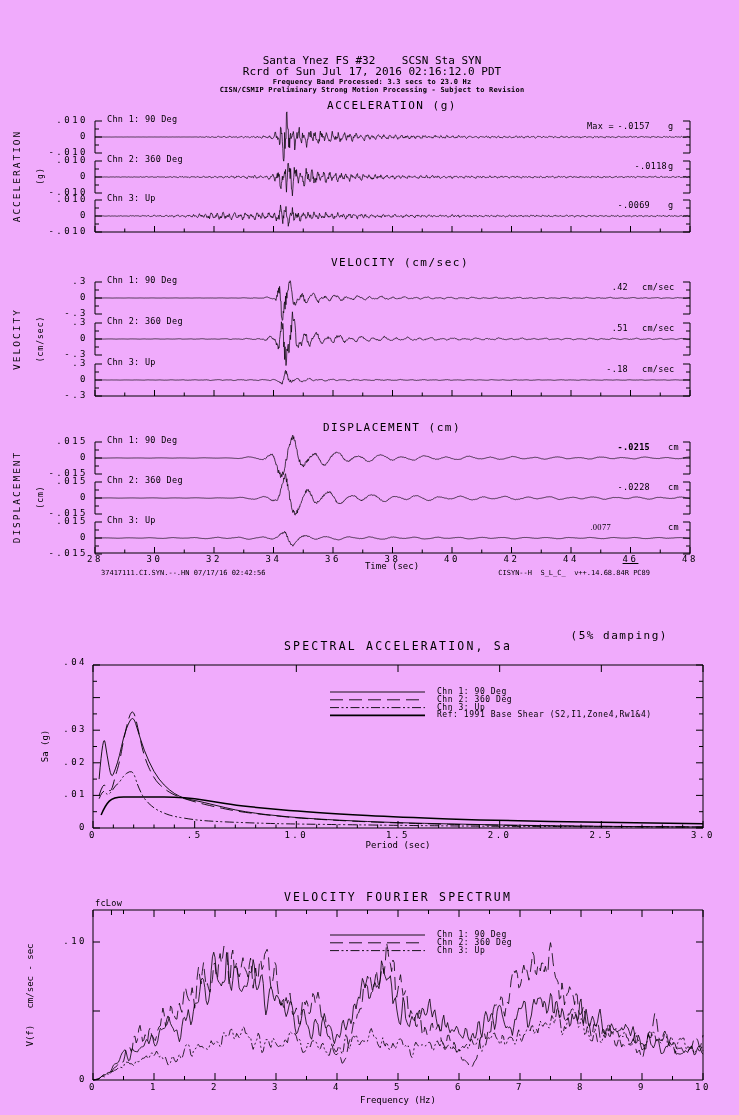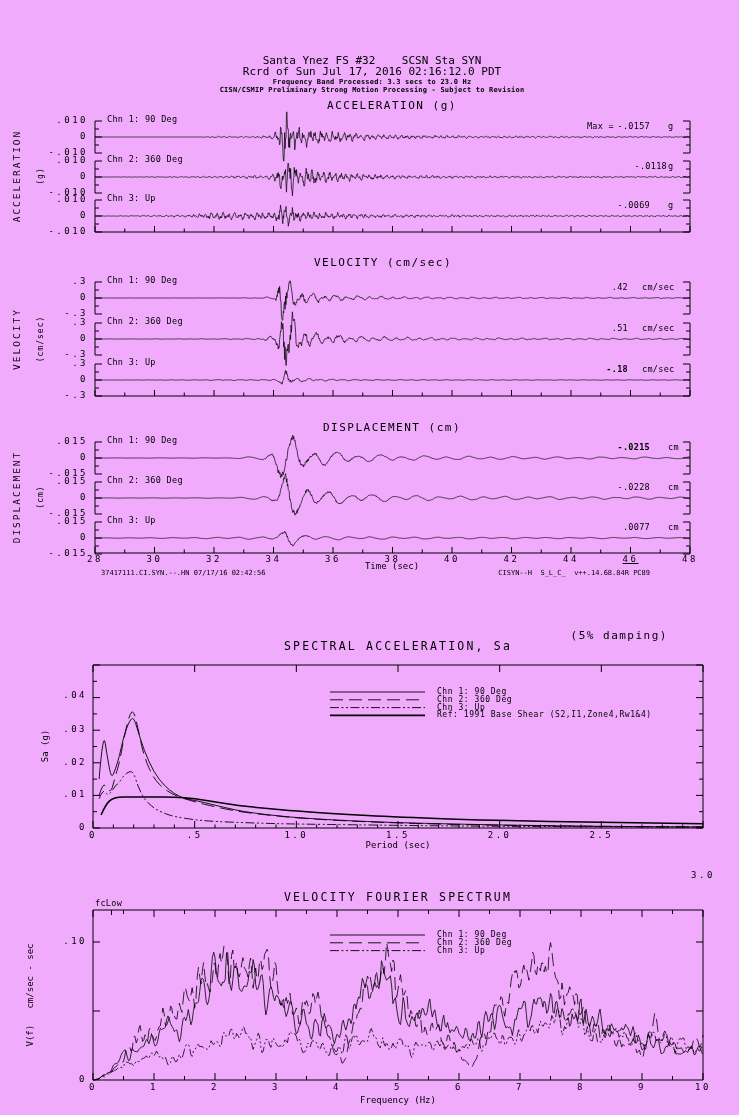--- a/index.html
+++ b/index.html
@@ -335,21 +335,21 @@
       <line x1="330" y1="942.8" x2="425" y2="942.8" stroke="#000" stroke-width="0.9" stroke-dasharray="13,6"></line>
       <line x1="330" y1="950.6" x2="425" y2="950.6" stroke="#000" stroke-width="0.9" stroke-dasharray="9,2.5,2,2.5,2,2.5"></line>
     </svg>
 
   <div class="lbl c h1" style="left:372px;top:55px">Santa Ynez FS #32    SCSN Sta SYN</div>
   <div class="lbl c h1" style="left:372px;top:66px">Rcrd of Sun Jul 17, 2016 02:16:12.0 PDT</div>
   <div class="lbl c h3" style="left:372px;top:79px">Frequency Band Processed: 3.3 secs to 23.0 Hz</div>
   <div class="lbl c h3" style="left:372px;top:87px">CISN/CSMIP Preliminary Strong Motion Processing - Subject to Revision</div>
 
   <div class="lbl c ti" style="left:392px;top:100px">ACCELERATION (g)</div>
-  <div class="lbl c ti" style="left:383px;top:257px">VELOCITY (cm/sec)</div>
+  <div class="lbl c ti" style="left:400px;top:257px">VELOCITY (cm/sec)</div>
   <div class="lbl c ti" style="left:392px;top:422px">DISPLACEMENT (cm)</div>
 
   <div class="lbl rot side" style="left:17px;top:176px">ACCELERATION</div>
   <div class="lbl rot sideu" style="left:41px;top:176px">(g)</div>
   <div class="lbl rot side" style="left:17px;top:339px">VELOCITY</div>
   <div class="lbl rot sideu" style="left:41px;top:339px">(cm/sec)</div>
   <div class="lbl rot side" style="left:17px;top:497px">DISPLACEMENT</div>
   <div class="lbl rot sideu" style="left:41px;top:497px">(cm)</div>
 
   <div class="lbl c ax" style="left:392px;top:562px">Time (sec)</div>
@@ -395,63 +395,63 @@
       <div class="lbl r tick" style="left: 88px; top: 318px;">.3</div>
       <div class="lbl r tick" style="left: 88px; top: 334px;">0</div>
       <div class="lbl r tick" style="left: 88px; top: 350px;">-.3</div>
       <div class="lbl ch" style="left: 107px; top: 317px;">Chn 2: 360 Deg</div>
       <div class="lbl r ch" style="left: 628px; top: 324px;">.51</div>
       <div class="lbl ch" style="left: 642px; top: 324px;">cm/sec</div>
       <div class="lbl r tick" style="left: 88px; top: 359px;">.3</div>
       <div class="lbl r tick" style="left: 88px; top: 375px;">0</div>
       <div class="lbl r tick" style="left: 88px; top: 391px;">-.3</div>
       <div class="lbl ch" style="left: 107px; top: 358px;">Chn 3: Up</div>
-      <div class="lbl r ch" style="left: 628px; top: 365px; font-weight: bold;">-.18</div>
+      <div class="lbl r ch" style="left: 628px; top: 365px;">-.18</div>
       <div class="lbl ch" style="left: 642px; top: 365px;">cm/sec</div>
       <div class="lbl r tick" style="left: 88px; top: 437px;">.015</div>
       <div class="lbl r tick" style="left: 88px; top: 453px;">0</div>
       <div class="lbl r tick" style="left: 88px; top: 469px;">-.015</div>
       <div class="lbl ch" style="left: 107px; top: 436px;">Chn 1: 90 Deg</div>
       <div class="lbl r ch" style="left: 650px; top: 443px; font-weight: bold;">-.0215</div>
       <div class="lbl ch" style="left: 668px; top: 443px;">cm</div>
       <div class="lbl r tick" style="left: 88px; top: 477px;">.015</div>
       <div class="lbl r tick" style="left: 88px; top: 493px;">0</div>
       <div class="lbl r tick" style="left: 88px; top: 509px;">-.015</div>
       <div class="lbl ch" style="left: 107px; top: 476px;">Chn 2: 360 Deg</div>
       <div class="lbl r ch" style="left: 650px; top: 483px;">-.0228</div>
       <div class="lbl ch" style="left: 668px; top: 483px;">cm</div>
       <div class="lbl r tick" style="left: 88px; top: 517px;">.015</div>
       <div class="lbl r tick" style="left: 88px; top: 533px;">0</div>
       <div class="lbl r tick" style="left: 88px; top: 549px;">-.015</div>
       <div class="lbl ch" style="left: 107px; top: 516px;">Chn 3: Up</div>
-      <div class="lbl r ch" style="left: 650px; top: 523px;">.0077</div>
+      <div class="lbl r ch" style="left: 611px; top: 523px; font-family: Liberation Serif, serif;">.0077</div>
       <div class="lbl ch" style="left: 668px; top: 523px;">cm</div>
       <div class="lbl c tick" style="left: 95px; top: 555px;">28</div>
       <div class="lbl c tick" style="left: 154.5px; top: 555px;">30</div>
       <div class="lbl c tick" style="left: 214px; top: 555px;">32</div>
       <div class="lbl c tick" style="left: 273.5px; top: 555px;">34</div>
       <div class="lbl c tick" style="left: 333px; top: 555px;">36</div>
       <div class="lbl c tick" style="left: 392.5px; top: 555px;">38</div>
       <div class="lbl c tick" style="left: 452px; top: 555px;">40</div>
       <div class="lbl c tick" style="left: 511.5px; top: 555px;">42</div>
       <div class="lbl c tick" style="left: 571px; top: 555px;">44</div>
       <div class="lbl c tick" style="left: 630.5px; top: 555px; text-decoration: underline;">46</div>
       <div class="lbl c tick" style="left: 690px; top: 555px;">48</div>
       <div class="lbl c tick" style="left: 93px; top: 831px;">0</div>
       <div class="lbl c tick" style="left: 194.667px; top: 831px;">.5</div>
       <div class="lbl c tick" style="left: 296.333px; top: 831px;">1.0</div>
       <div class="lbl c tick" style="left: 398px; top: 831px;">1.5</div>
       <div class="lbl c tick" style="left: 499.667px; top: 831px;">2.0</div>
       <div class="lbl c tick" style="left: 601.333px; top: 831px;">2.5</div>
-      <div class="lbl c tick" style="left: 703px; top: 831px; margin-top: 40px;">3.0</div>
+      <div class="lbl c tick" style="left: 703px; top: 831px;">3.0</div>
       <div class="lbl r tick" style="left: 87px; top: 823px;">0</div>
       <div class="lbl r tick" style="left: 87px; top: 790.4px;">.01</div>
       <div class="lbl r tick" style="left: 87px; top: 757.8px;">.02</div>
       <div class="lbl r tick" style="left: 87px; top: 725.2px;">.03</div>
-      <div class="lbl r tick" style="left: 87px; top: 691px;">.04</div>
+      <div class="lbl r tick" style="left: 87px; top: 658px;">.04</div>
       <div class="lbl r tick" style="left: 87px; top: 660px;"></div>
       <div class="lbl leg" style="left: 437px; top: 688px;">Chn 1: 90 Deg</div>
       <div class="lbl leg" style="left: 437px; top: 695.8px;">Chn 2: 360 Deg</div>
       <div class="lbl leg" style="left: 437px; top: 703.6px;">Chn 3: Up</div>
       <div class="lbl leg" style="left: 437px; top: 711.4px;">Ref: 1991 Base Shear (S2,I1,Zone4,Rw1&amp;4)</div>
       <div class="lbl c tick" style="left: 93px; top: 1083px;">0</div>
       <div class="lbl c tick" style="left: 154px; top: 1083px;">1</div>
       <div class="lbl c tick" style="left: 215px; top: 1083px;">2</div>
       <div class="lbl c tick" style="left: 276px; top: 1083px;">3</div>
       <div class="lbl c tick" style="left: 337px; top: 1083px;">4</div>

